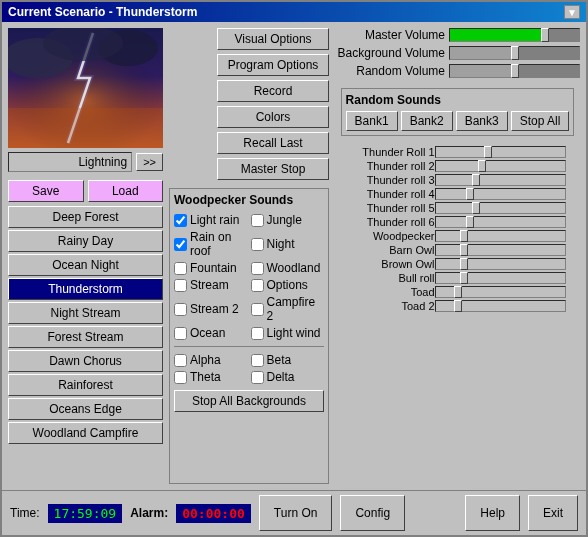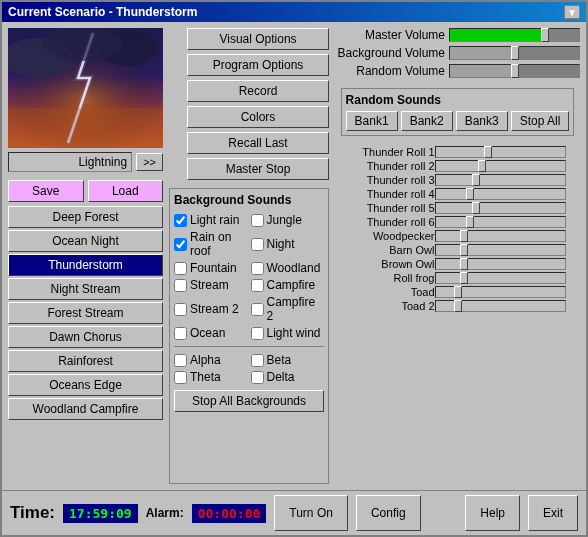--- a/index.html
+++ b/index.html
@@ -130,21 +130,21 @@
     }
     .action-btn {
       background: #c0c0c0;
       border-top: 1px solid #ffffff;
       border-left: 1px solid #ffffff;
       border-bottom: 1px solid #404040;
       border-right: 1px solid #404040;
       padding: 3px 0;
       cursor: pointer;
       font-size: 12px;
-      width: 142px;
+      width: 112px;
       text-align: center;
     }
     .bg-sounds-section {
       border: 1px solid #808080;
       padding: 4px;
       flex: 1;
     }
     .bg-sounds-title {
       font-weight: bold;
       margin-bottom: 6px;
@@ -303,28 +303,28 @@
     
     .status-bar {
       background: #c0c0c0;
       border-top: 1px solid #808080;
       padding: 4px 8px;
       display: flex;
       align-items: center;
       gap: 8px;
     }
     .status-time-label {
-      font-size: 17px;
-      font-weight: bold;
+      font-size: 12px;
+      font-weight: normal;
     }
     .status-time {
       background: #000080;
       color: #00ff00;
       font-size: 13px;
-      font-weight: bold;
+      font-weight: normal;
       padding: 2px 6px;
       font-family: monospace;
     }
     .status-alarm-label {
       font-size: 12px;
       font-weight: bold;
     }
     .status-alarm {
       background: #000080;
       color: #ff0000;
@@ -396,20 +396,21 @@
       <div class="preview-label-row">
         <span class="preview-label">Lightning</span>
         <button class="arrow-btn">&gt;&gt;</button>
       </div>
       <div class="save-load-row">
         <button class="btn save-btn">Save</button>
         <button class="btn load-btn">Load</button>
       </div>
       <div class="scenario-list" id="scenario-list">
           <div class="scenario-item">Deep Forest</div>
+          <div class="scenario-item">Rainy Day</div>
           <div class="scenario-item">Ocean Night</div>
           <div class="scenario-item active">Thunderstorm</div>
           <div class="scenario-item">Night Stream</div>
           <div class="scenario-item">Forest Stream</div>
           <div class="scenario-item">Dawn Chorus</div>
           <div class="scenario-item">Rainforest</div>
           <div class="scenario-item">Oceans Edge</div>
           <div class="scenario-item">Woodland Campfire</div>
         </div>
     </div>
@@ -417,21 +418,21 @@
     <div class="middle-panel">
       <div class="action-buttons">
         <button class="action-btn">Visual Options</button>
         <button class="action-btn">Program Options</button>
         <button class="action-btn">Record</button>
         <button class="action-btn">Colors</button>
         <button class="action-btn">Recall Last</button>
         <button class="action-btn">Master Stop</button>
       </div>
       <div class="bg-sounds-section">
-        <div class="bg-sounds-title">Background Sounds</div>
+        <div class="bg-sounds-title">Woodpecker Sounds</div>
         <div class="sounds-grid" id="sounds-grid">
             <div class="sound-item">
               <input type="checkbox" checked="" style="">
               <label>Light rain</label>
             </div>
             <div class="sound-item">
               <input type="checkbox" style="">
               <label>Jungle</label>
             </div>
             <div class="sound-item">
@@ -449,21 +450,21 @@
             <div class="sound-item">
               <input type="checkbox" style="">
               <label>Woodland</label>
             </div>
             <div class="sound-item">
               <input type="checkbox" style="">
               <label>Stream</label>
             </div>
             <div class="sound-item">
               <input type="checkbox" style="">
-              <label>Campfire</label>
+              <label>Options</label>
             </div>
             <div class="sound-item">
               <input type="checkbox" style="">
               <label>Stream 2</label>
             </div>
             <div class="sound-item">
               <input type="checkbox" style="">
               <label>Campfire 2</label>
             </div>
             <div class="sound-item">
@@ -553,21 +554,21 @@
           </div>
           <div class="sound-slider-row">
             <span class="sound-slider-label">Barn Owl</span>
             <input type="range" class="sound-slider" min="0" max="100" value="20" style="">
           </div>
           <div class="sound-slider-row">
             <span class="sound-slider-label">Brown Owl</span>
             <input type="range" class="sound-slider" min="0" max="100" value="20" style="">
           </div>
           <div class="sound-slider-row">
-            <span class="sound-slider-label">Roll frog</span>
+            <span class="sound-slider-label">Bull roll</span>
             <input type="range" class="sound-slider" min="0" max="100" value="20" style="">
           </div>
           <div class="sound-slider-row">
             <span class="sound-slider-label">Toad</span>
             <input type="range" class="sound-slider" min="0" max="100" value="15" style="">
           </div>
           <div class="sound-slider-row">
             <span class="sound-slider-label">Toad 2</span>
             <input type="range" class="sound-slider" min="0" max="100" value="15" style="">
           </div>

